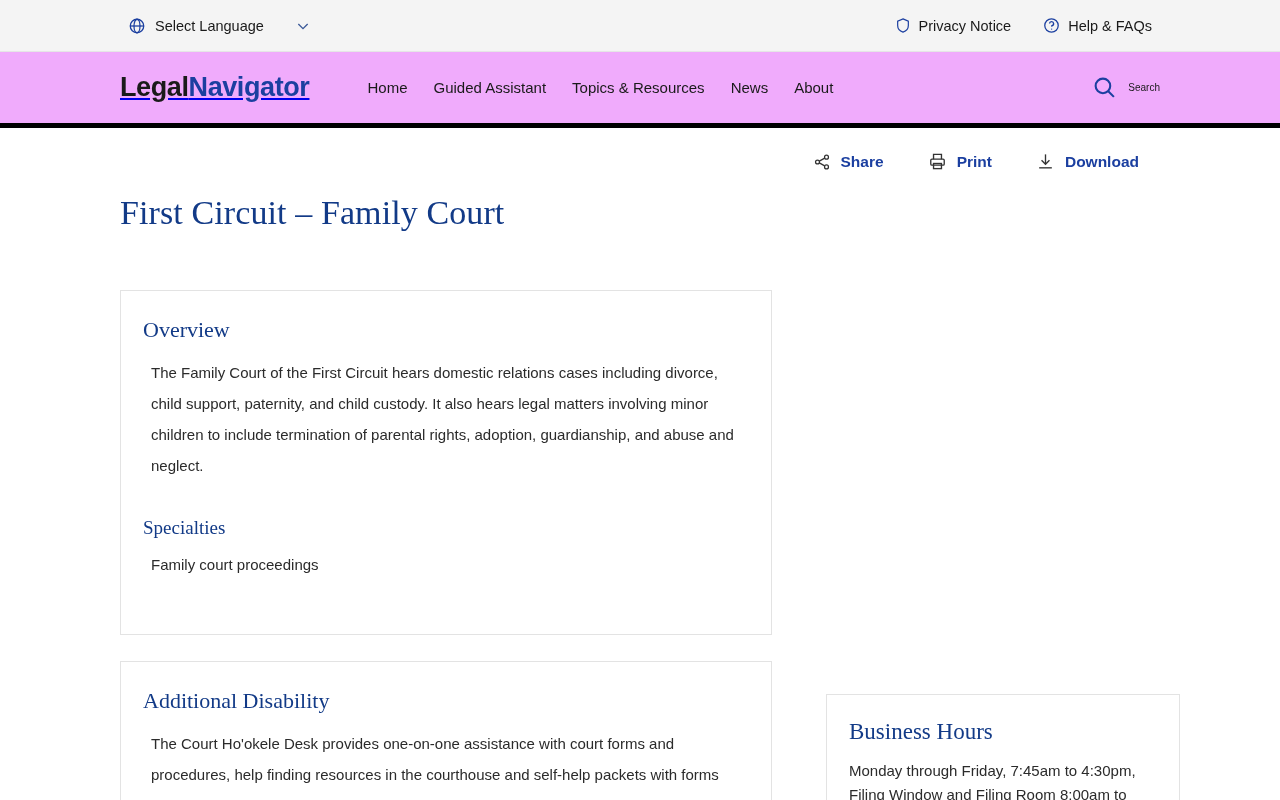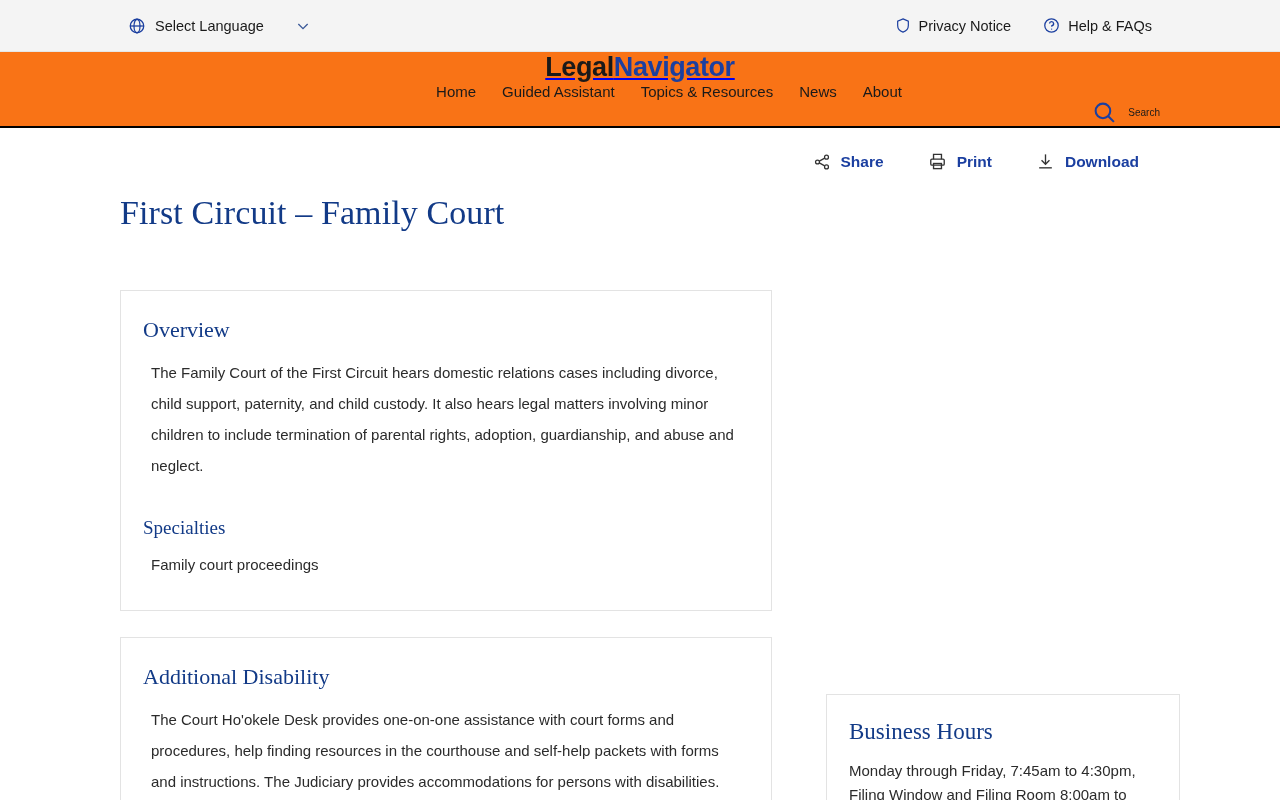--- a/index.html
+++ b/index.html
@@ -45,27 +45,26 @@
     align-items: center;
     gap: 8px;
     font-size: 14.5px;
     color: #1a1a1a;
     text-decoration: none;
   }
 
   
   .site-header {
     height: 76px;
-    background: #f97316;
-    border-bottom: 2px solid #000000;
+    background: #f0abfc;
+    border-bottom: 5px solid #000000;
     display: flex;
     align-items: center;
     padding: 0 120px;
     position: relative;
-    flex-direction: column;
   }
   .logo {
     font-family: "Liberation Sans", sans-serif;
     font-size: 27px;
     font-weight: bold;
     letter-spacing: -0.4px;
     white-space: nowrap;
   }
   .logo .legal { color: #1a1a1a; }
   .logo .nav { color: #1b3fa0; }
@@ -135,21 +134,21 @@
     display: flex;
     gap: 54px;
     margin-top: 58px;
   }
   .main-col { width: 652px; flex: none; }
   .side-col { width: 354px; flex: none; position: relative; }
 
   .card {
     border: 1px solid #e3e3e3;
     background: #fff;
-    padding: 26px 22px 22px 22px;
+    padding: 26px 22px 46px 22px;
     margin-bottom: 26px;
   }
   .card h2 {
     font-family: "Liberation Serif", serif;
     font-size: 22px;
     font-weight: normal;
     color: #123a87;
     margin: 0 0 14px 0;
   }
   .card h3 {

